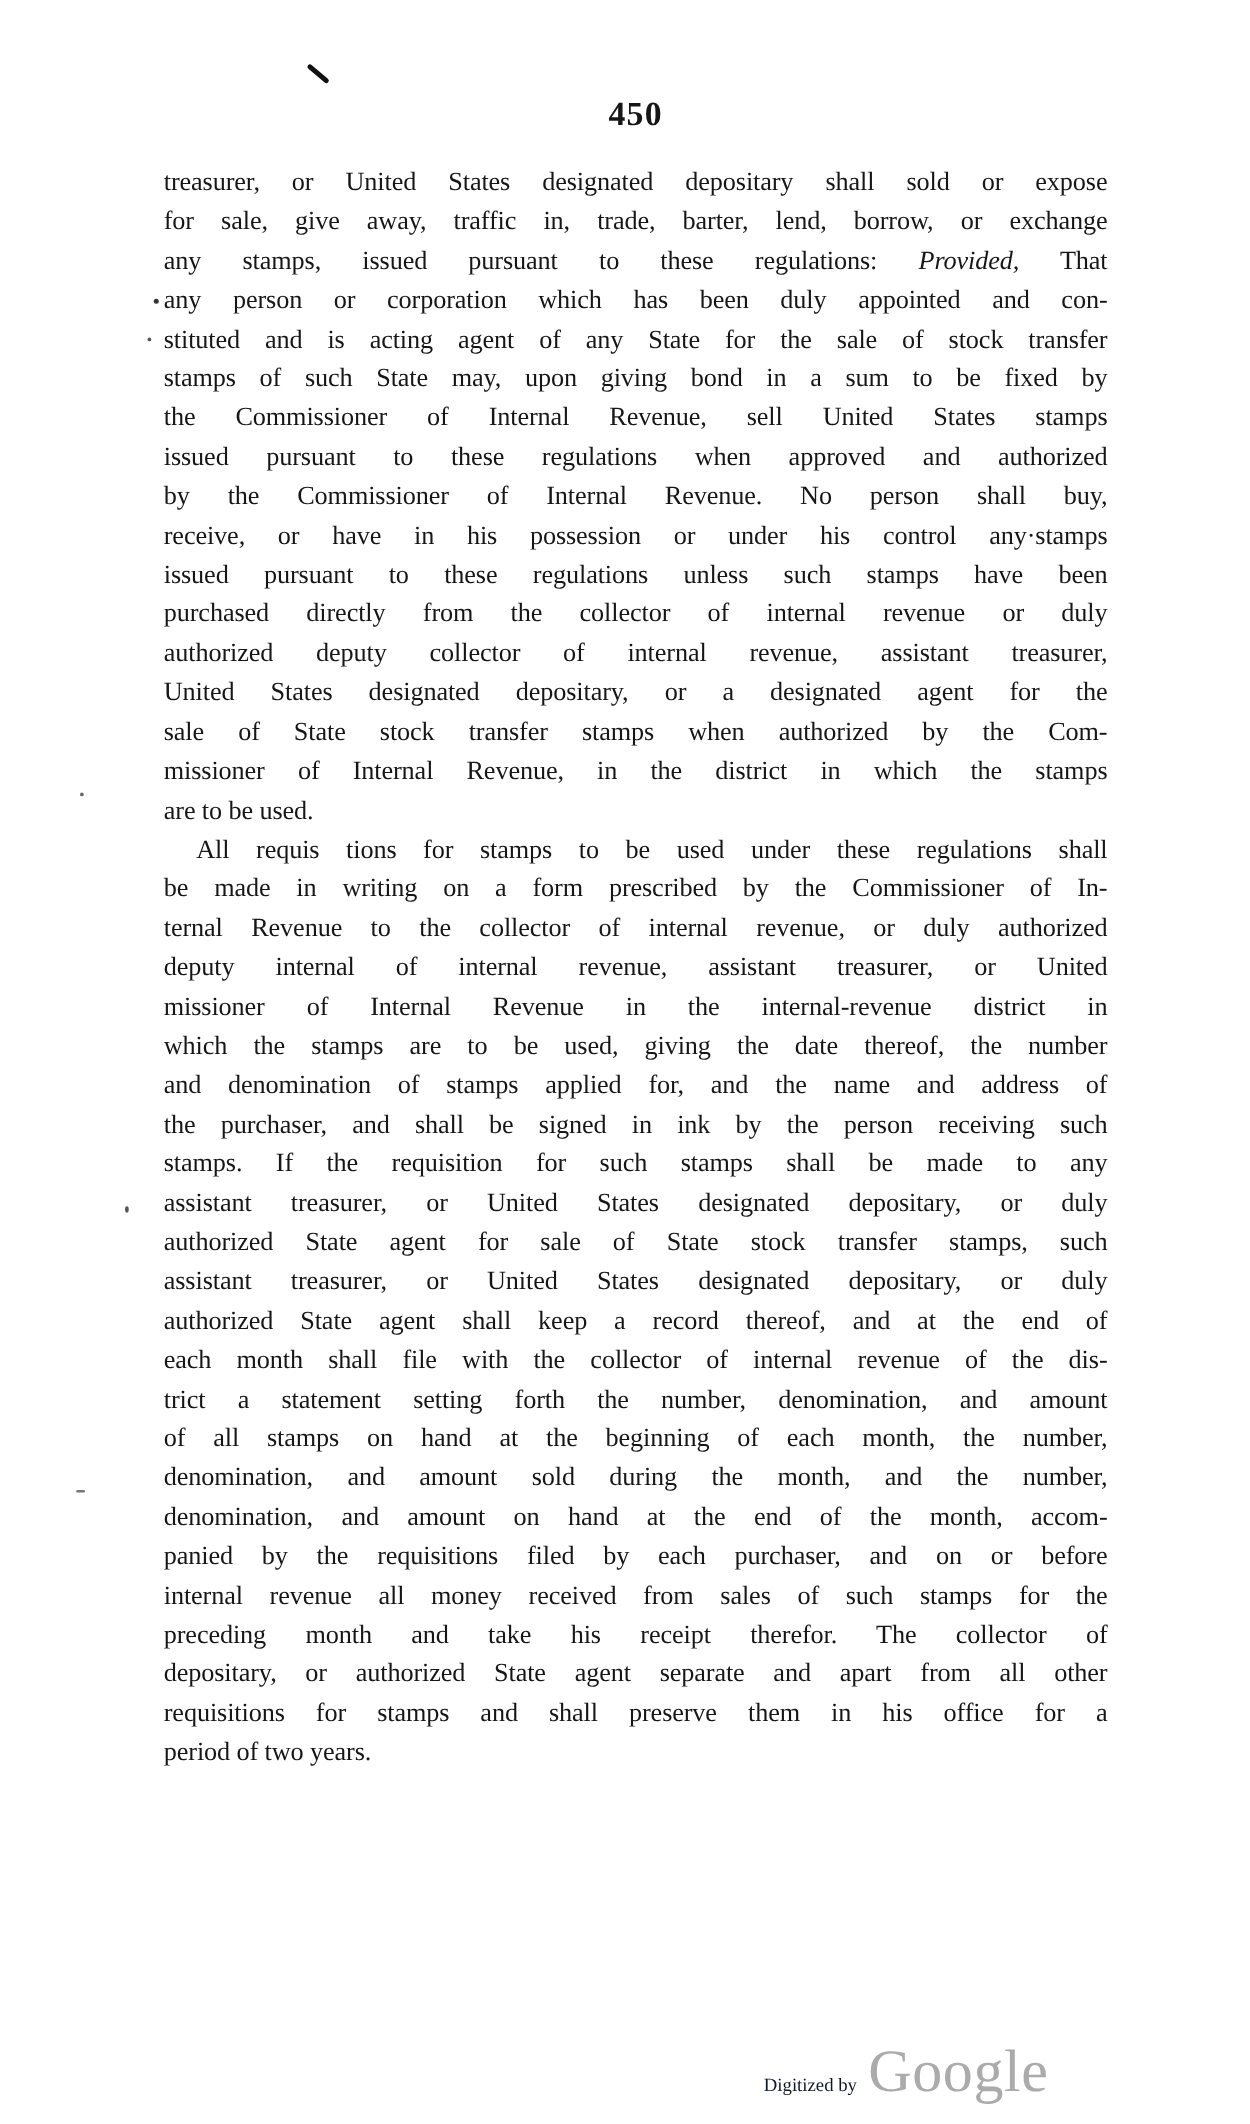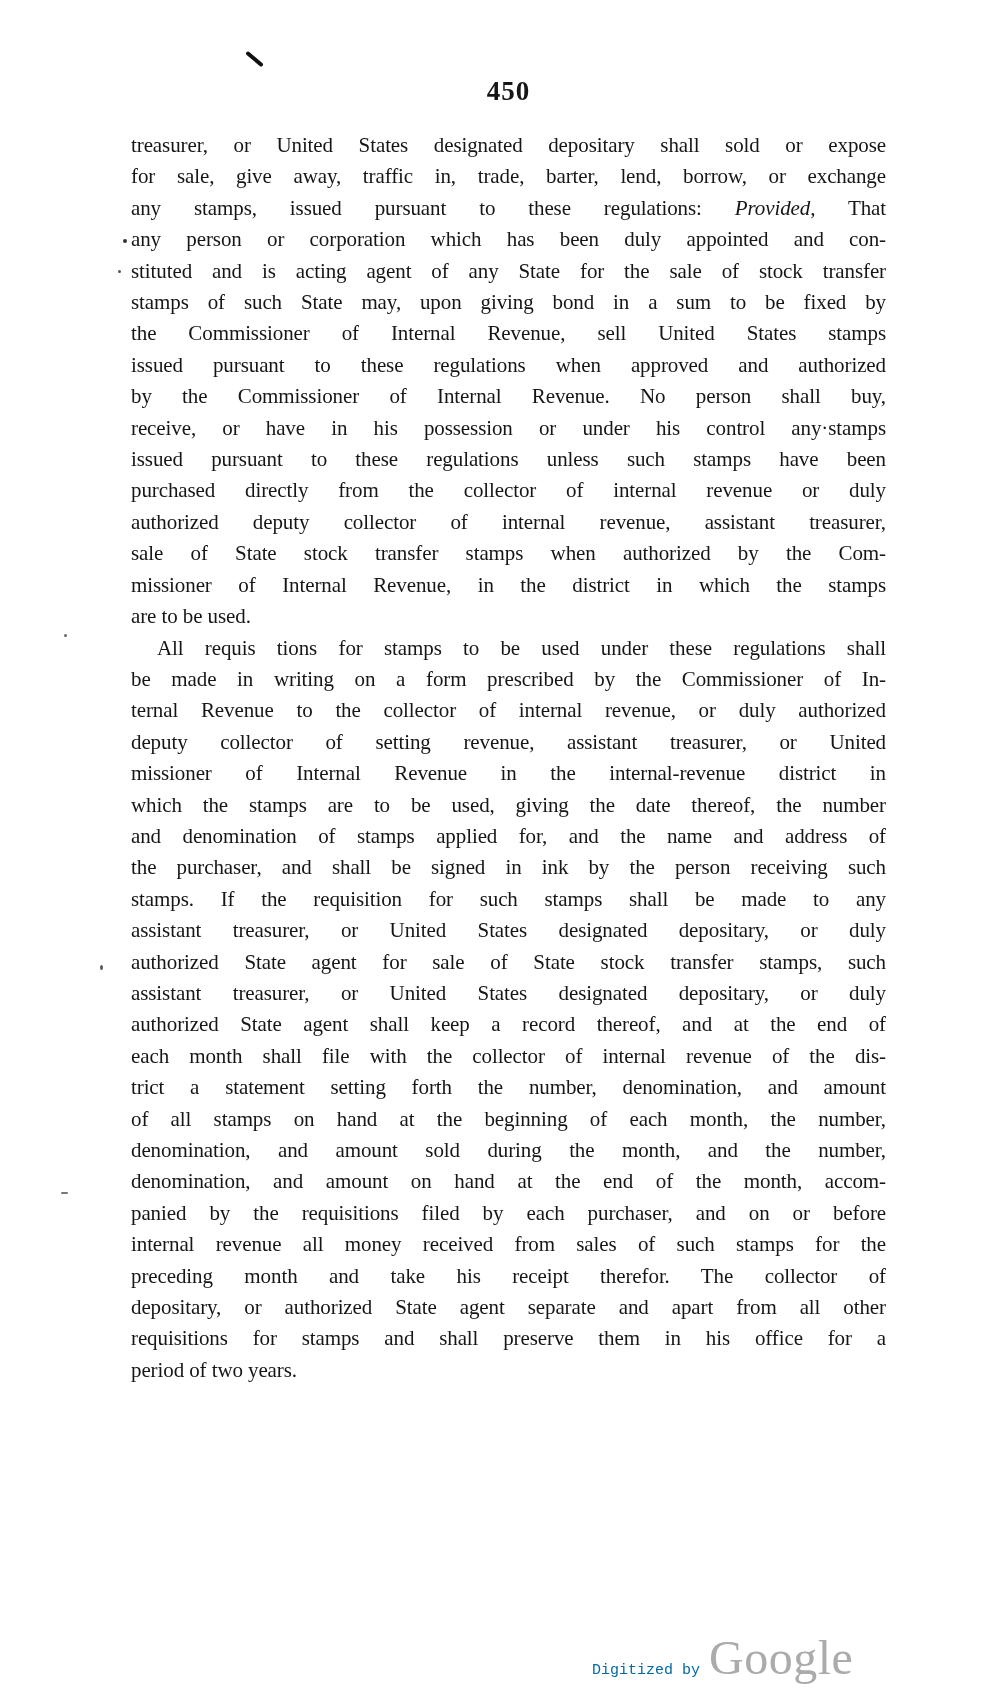--- a/index.html
+++ b/index.html
@@ -58,23 +58,24 @@
   .watermark {
     position: absolute;
     top: 1630px;
     left: 592px;
     display: flex;
     align-items: baseline;
     gap: 9px;
     user-select: none;
   }
   .wm-prefix {
-    font-family: Liberation Mono, monospace;
+    font-family: Liberation Serif, serif;
     font-size: 15px;
-    color: #0369a1;
+    color: #0f172a;
+    margin-left: 19px;
   }
   .wm-logo {
     font-family: "Liberation Serif", "DejaVu Serif", serif;
     font-size: 48px;
     color: #ababab;
     letter-spacing: 0.5px;
   }
 </style>
 </head>
 <body>
@@ -98,29 +99,30 @@
         <div class="line">any person or corporation which has been duly appointed and con-</div>
         <div class="line">stituted and is acting agent of any State for the sale of stock transfer</div>
         <div class="line">stamps of such State may, upon giving bond in a sum to be fixed by</div>
         <div class="line">the Commissioner of Internal Revenue, sell United States stamps</div>
         <div class="line">issued pursuant to these regulations when approved and authorized</div>
         <div class="line">by the Commissioner of Internal Revenue.  No person shall buy,</div>
         <div class="line">receive, or have in his possession or under his control any·stamps</div>
         <div class="line">issued pursuant to these regulations unless such stamps have been</div>
         <div class="line">purchased directly from the collector of internal revenue or duly</div>
         <div class="line">authorized deputy collector of internal revenue, assistant treasurer,</div>
+        <div class="line">United States designated depositary, or a designated agent for the</div>
         <div class="line">sale of State stock transfer stamps when authorized by the Com-</div>
         <div class="line">missioner of Internal Revenue, in the district in which the stamps</div>
         <div class="line last">are to be used.</div>
       </div>
       <div class="paragraph">
         <div class="line indent">All requis tions for stamps to be used under these regulations shall</div>
         <div class="line">be made in writing on a form prescribed by the Commissioner of In-</div>
         <div class="line">ternal Revenue to the collector of internal revenue, or duly authorized</div>
-        <div class="line">deputy collector of setting revenue, assistant treasurer, or United</div>
+        <div class="line">deputy internal of internal revenue, assistant treasurer, or United</div>
         <div class="line">missioner of Internal Revenue in the internal-revenue district in</div>
         <div class="line">which the stamps are to be used, giving the date thereof, the number</div>
         <div class="line">and denomination of stamps applied for, and the name and address of</div>
         <div class="line">the purchaser, and shall be signed in ink by the person receiving such</div>
         <div class="line">stamps.  If the requisition for such stamps shall be made to any</div>
         <div class="line">assistant treasurer, or United States designated depositary, or duly</div>
         <div class="line">authorized State agent for sale of State stock transfer stamps, such</div>
         <div class="line">assistant treasurer, or United States designated depositary, or duly</div>
         <div class="line">authorized State agent shall keep a record thereof, and at the end of</div>
         <div class="line">each month shall file with the collector of internal revenue of the dis-</div>

